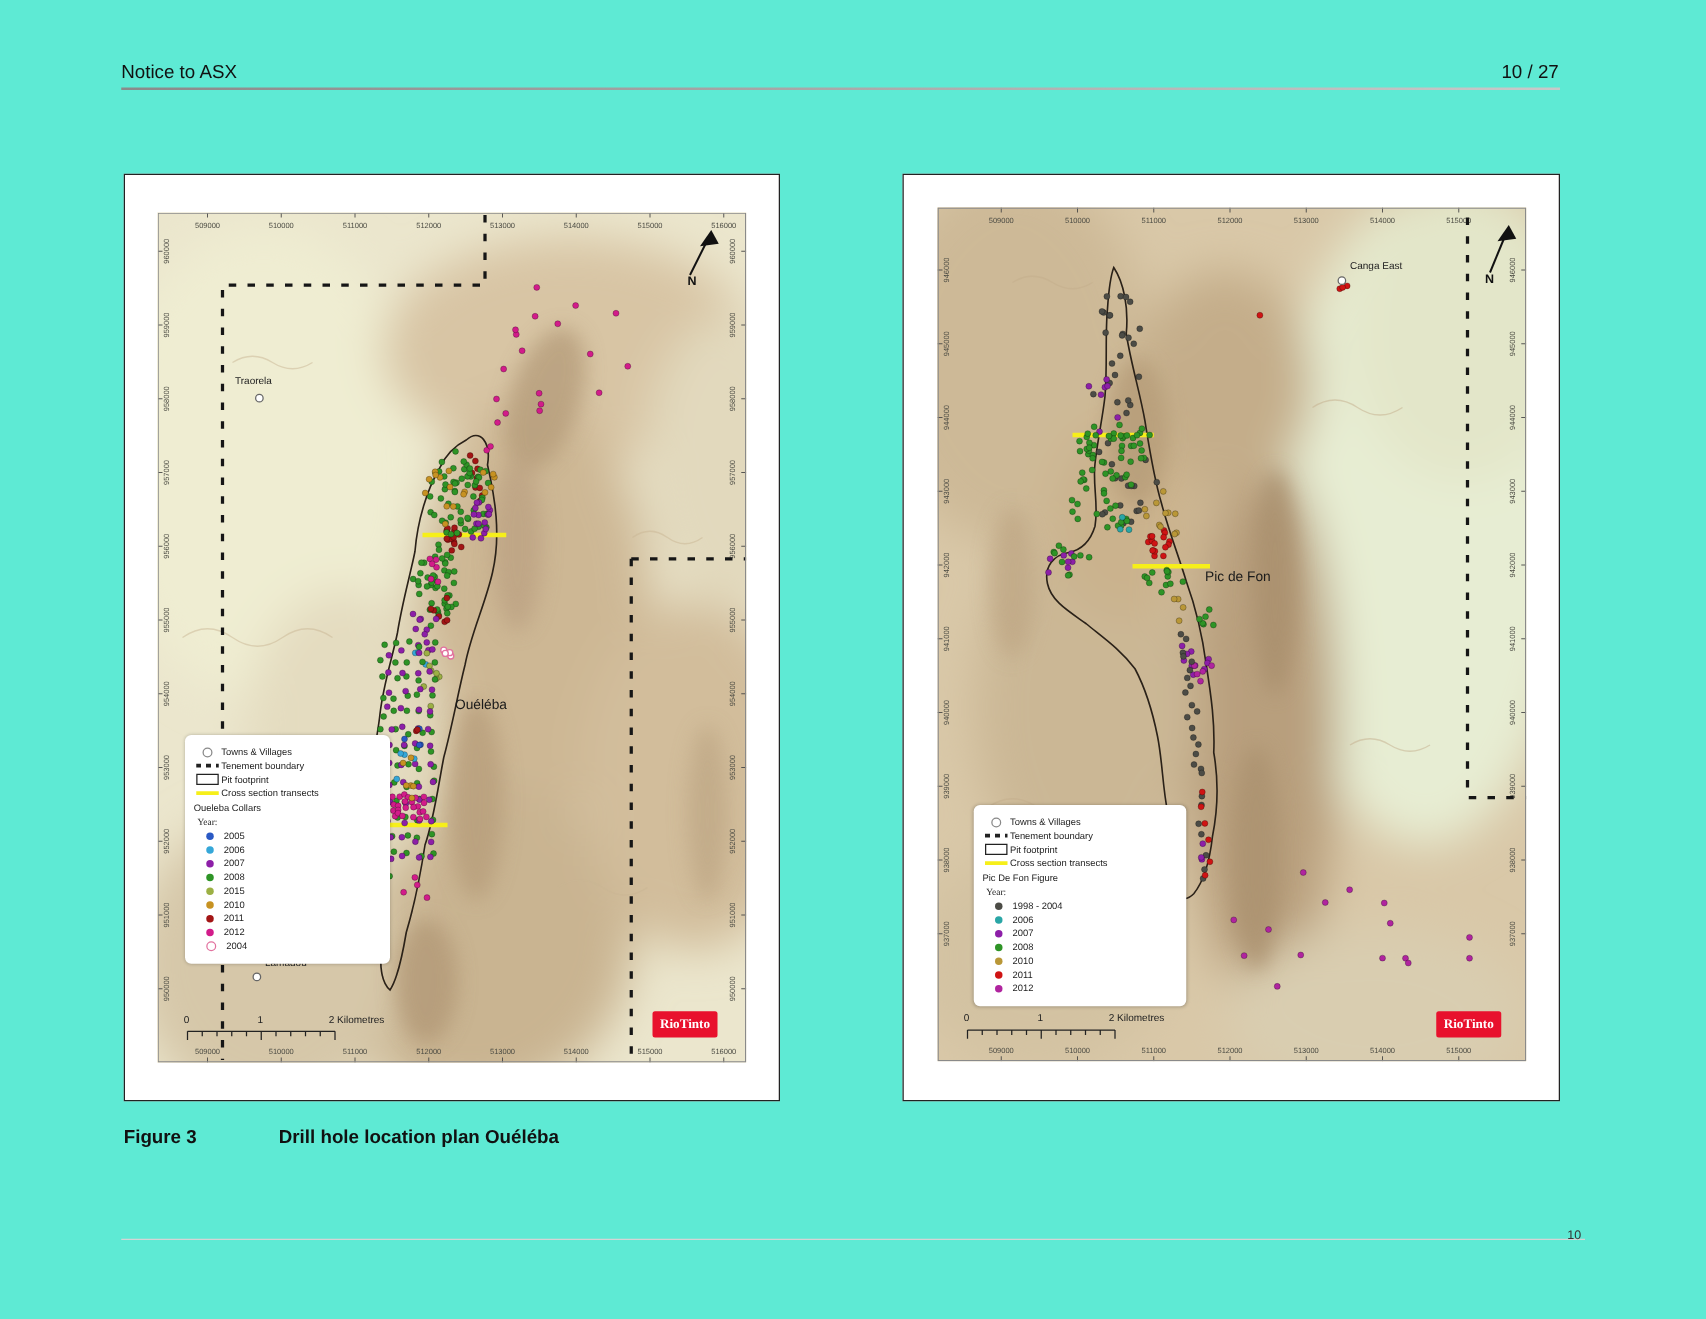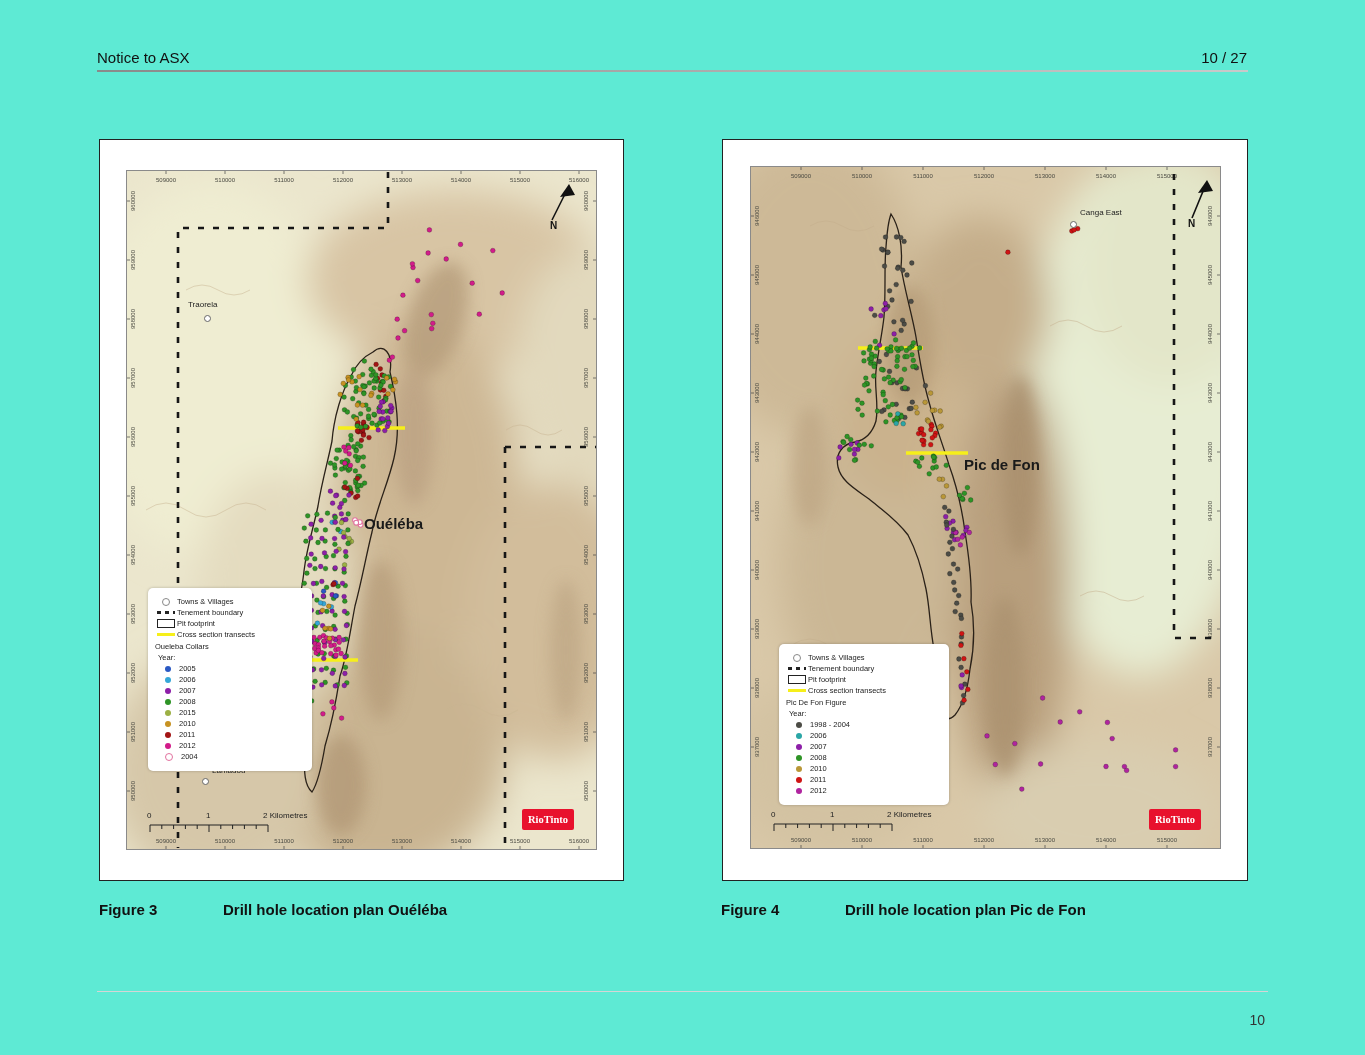--- a/index.html
+++ b/index.html
@@ -10,45 +10,45 @@
   .hdr-page{position:absolute;right:118px;top:49px;font-size:15px;color:#111;}
   .hdr-rule{position:absolute;left:97px;top:70px;width:1151px;height:2px;
             background:linear-gradient(to right,#8a8a8a,#c9c9c9);}
   
   .figframe{position:absolute;border:1px solid #222;background:#fff;}
   .map{position:absolute;background:#e9e3ca;}
   .map svg{position:absolute;left:0;top:0;}
   .ovl{position:absolute;z-index:5;}
   .town-label{font-size:8px;color:#222;white-space:nowrap;}
   .town-dot{width:5px;height:5px;border:1px solid #666;border-radius:50%;background:#fff;}
-  .map-title{font-size:15px;font-weight:bold;color:#1a1a1a;white-space:nowrap;}
+  .map-title{font-size:11px;font-weight:normal;color:#1a1a1a;white-space:nowrap;}
   .north-n{font-size:10px;font-weight:bold;color:#111;}
   .scale-num{font-size:8px;color:#222;white-space:nowrap;}
   .rt-logo{width:52px;height:21px;background:#e8112d;border-radius:2px;color:#fff;
            display:flex;align-items:center;justify-content:center;
            font-family:"Liberation Serif", serif;font-weight:bold;font-size:10.5px;}
   
   .legend{position:absolute;z-index:6;background:#fff;border-radius:5px;
           box-shadow:0 0 3px rgba(0,0,0,.25);padding:7px 9px 8px 7px;font-size:7.5px;color:#222;}
   .lrow{display:flex;align-items:center;margin:2px 0;white-space:nowrap;}
   .lsymcol{width:22px;display:flex;justify-content:center;align-items:center;flex:0 0 22px;}
   .sym-circle{width:6px;height:6px;border:1px solid #888;border-radius:50%;background:#fff;}
   .sym-dash{width:18px;height:3px;
      background:repeating-linear-gradient(90deg,#222 0 4px,transparent 4px 8px);}
   .sym-rect{width:16px;height:7px;border:1.2px solid #222;background:#fff;}
   .sym-yellow{width:18px;height:3px;background:#f6ef1a;}
   .ltitle{margin:3px 0 1px 0;}
-  .lyear{margin:2px 0 1px 3px;}
+  .lyear{margin:2px 0 1px 3px;font-family:Liberation Serif, serif;}
   .yrow{margin-left:6px;}
   .ldot{width:6px;height:6px;border-radius:50%;flex:0 0 6px;margin:0 8px 0 4px;}
   
   .caption{position:absolute;display:flex;font-weight:bold;font-size:15px;color:#111;}
   .cap-label{width:124px;flex:0 0 124px;}
   .ftr-rule{position:absolute;left:97px;top:991px;width:1171px;height:1px;background:#d5d5d5;}
-  .ftr-page{position:absolute;right:100px;top:1012px;font-size:14px;color:#333;}
+  .ftr-page{position:absolute;right:100px;top:983px;font-size:10px;color:#333;}
 </style>
 </head>
 <body>
 
 <div class="page">
 
   <span class="hdr-title">Notice to ASX</span>
   <span class="hdr-page">10 / 27</span>
   <div class="hdr-rule"></div>
 
@@ -589,21 +589,21 @@
         <g>
           <line x1="426" y1="50" x2="442" y2="18" stroke="#111" stroke-width="1.6"></line>
           <polygon points="443,14 434,27 449,25" fill="#111"></polygon>
         </g>
         <rect x="0.5" y="0.5" width="470" height="679" fill="none" stroke="#8a8a8a" stroke-width="1"></rect>
       </svg>
 
       <span class="ovl north-n" style="left:424px;top:50px">N</span>
       <span class="ovl town-label" style="left:62px;top:130px">Traorela</span>
       <span class="ovl town-dot" style="left:78px;top:145px"></span>
-      <span class="ovl map-title" style="left:238px;top:345px">Ouéléba</span>
+      <span class="ovl map-title" style="left:238px;top:388px">Ouéléba</span>
       <span class="ovl town-label" style="left:86px;top:596px">Lamadou</span>
       <span class="ovl town-dot" style="left:76px;top:608px"></span>
       <span class="ovl scale-num" style="left:21px;top:641px">0</span>
       <span class="ovl scale-num" style="left:80px;top:641px">1</span>
       <span class="ovl scale-num" style="left:137px;top:641px">2 Kilometres</span>
       <div class="ovl rt-logo" style="left:396px;top:639px">RioTinto</div>
       <div class="legend" id="legend0" style="left:22px;top:418px;width:148px">
           <div class="lrow">
             <span class="lsymcol">
               <span class="sym-circle"></span>
@@ -1127,20 +1127,16 @@
             <span>2012</span>
           </div>
         </div>
     </div>
   </div>
 
   <div class="caption" style="left:99px;top:901px;width:523px">
     <span class="cap-label">Figure 3</span>
     <span>Drill hole location plan Ouéléba</span>
   </div>
-  <div class="caption" style="left:721px;top:901px;width:524px">
-    <span class="cap-label">Figure 4</span>
-    <span>Drill hole location plan Pic de Fon</span>
-  </div>
 
   <div class="ftr-rule"></div>
   <span class="ftr-page">10</span>
 </div>
 
 </body></html>

